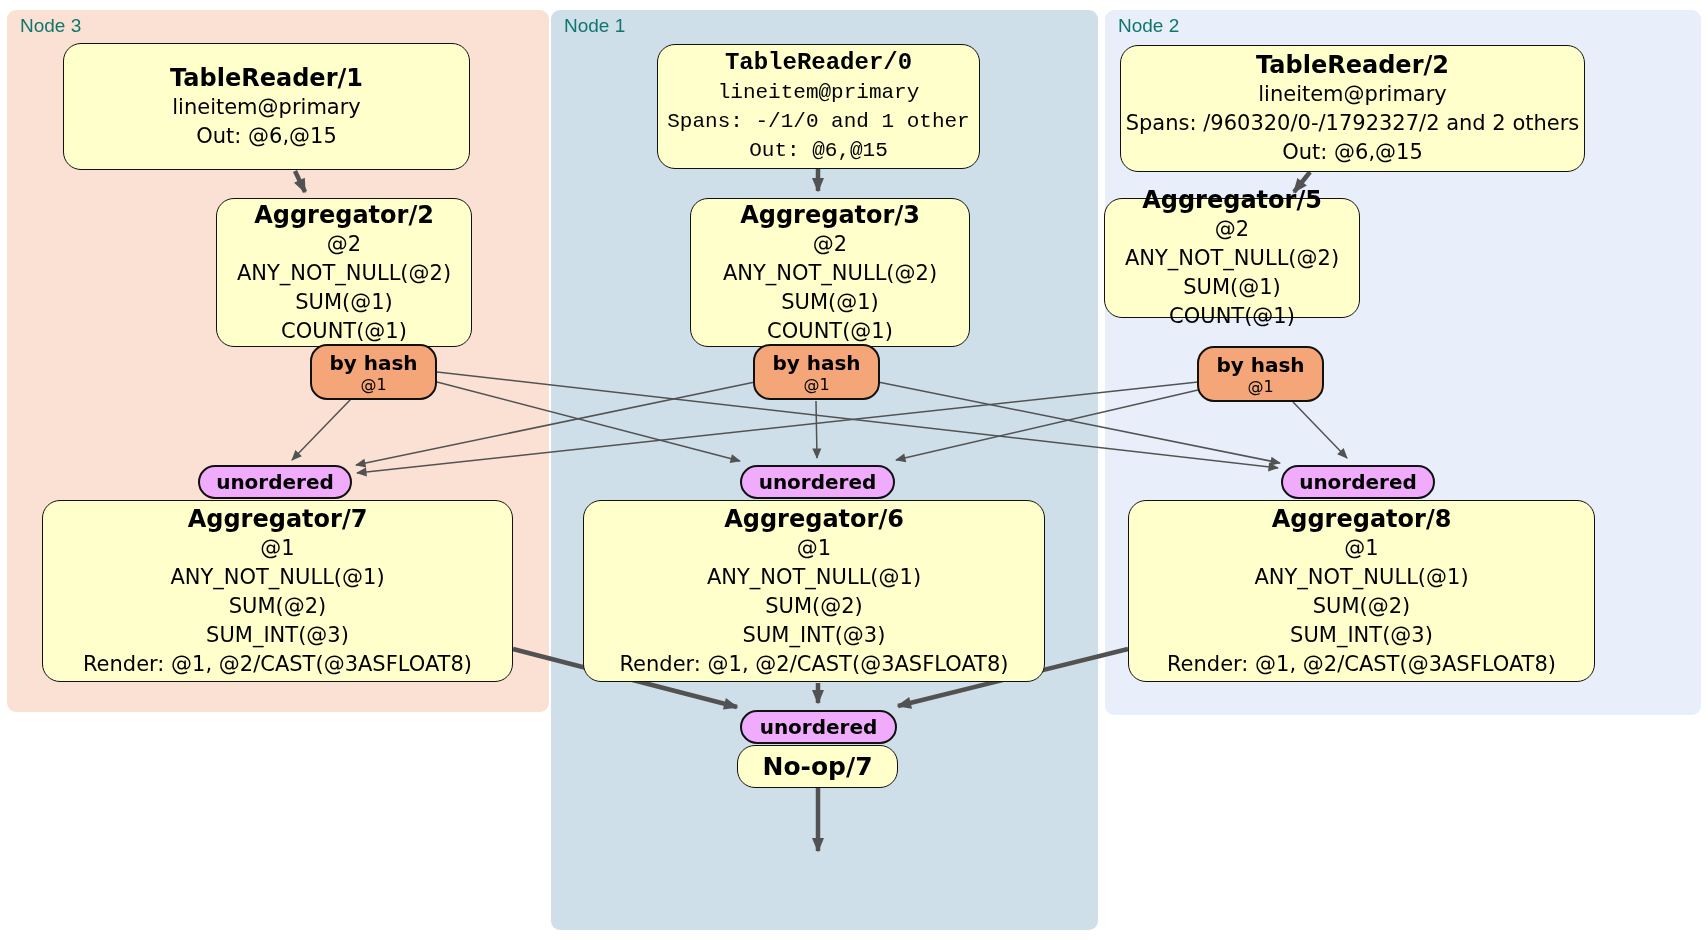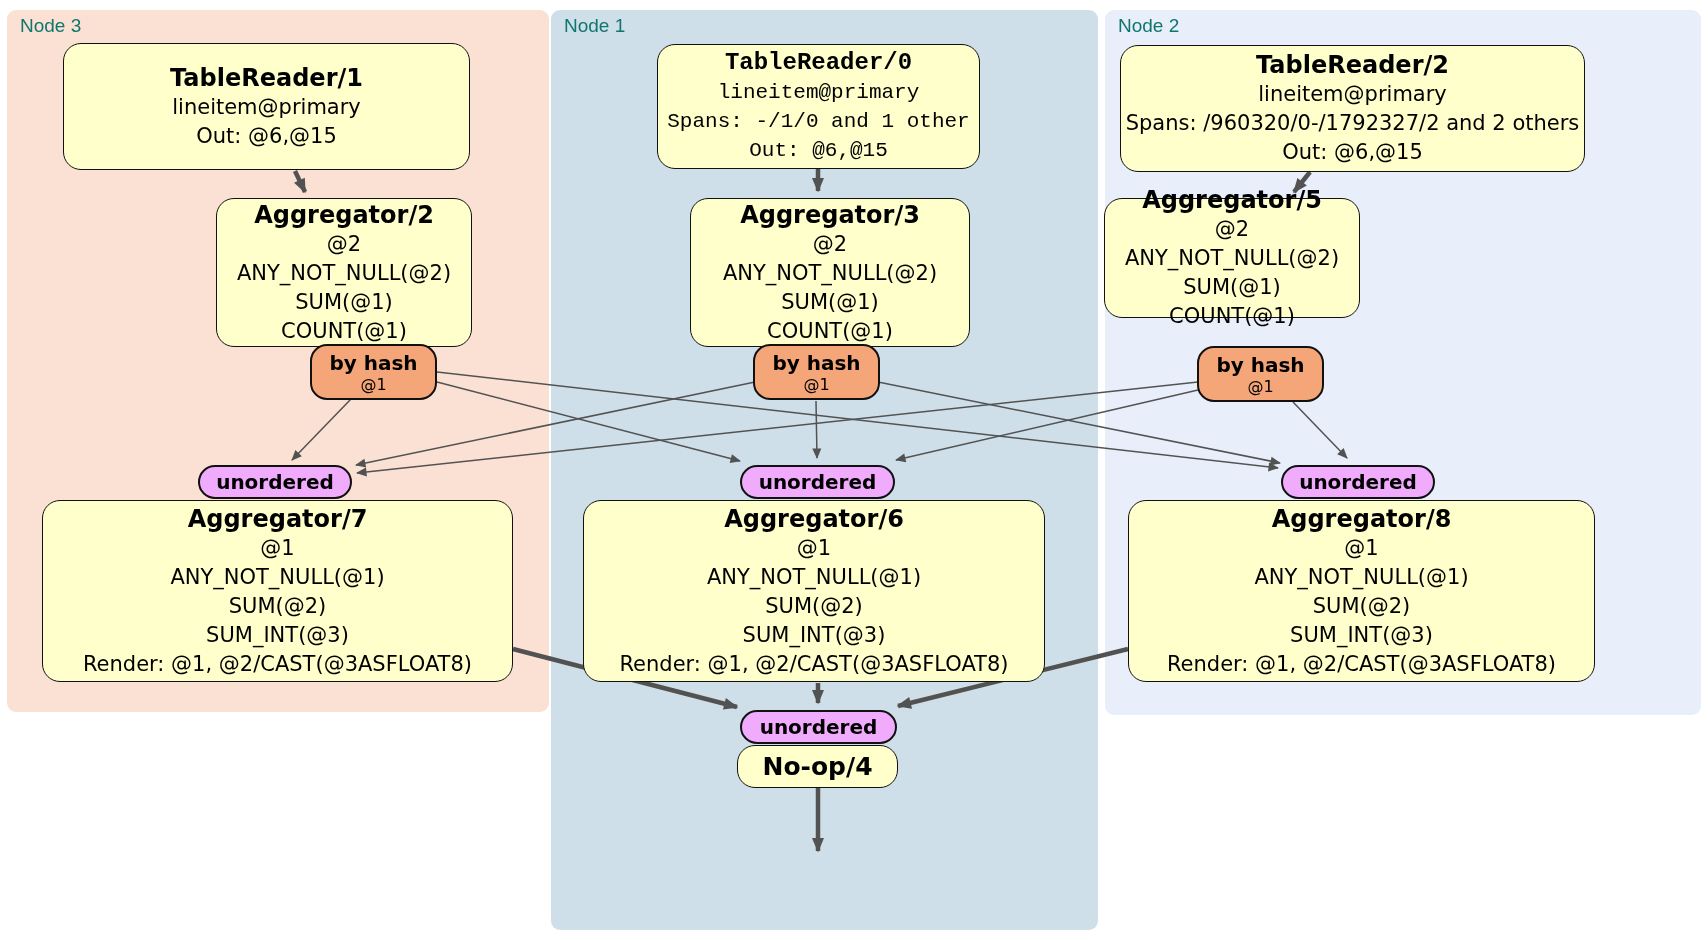--- a/index.html
+++ b/index.html
@@ -207,17 +207,17 @@
     <div class="pline">SUM(@2)</div>
     <div class="pline">SUM_INT(@3)</div>
     <div class="pline">Render: @1, @2/CAST(@3ASFLOAT8)</div>
   </div>
 
   <div class="sync" style="left:740px;top:710px;width:157px;height:34px;">
     <span>unordered</span>
   </div>
 
   <div class="pbox" style="left:737px;top:745px;width:161px;height:43px;">
-    <div class="ptitle big">No-op/4</div>
+    <div class="ptitle big">No-op/7</div>
   </div>
 
 
 </div>
 
 </body></html>

